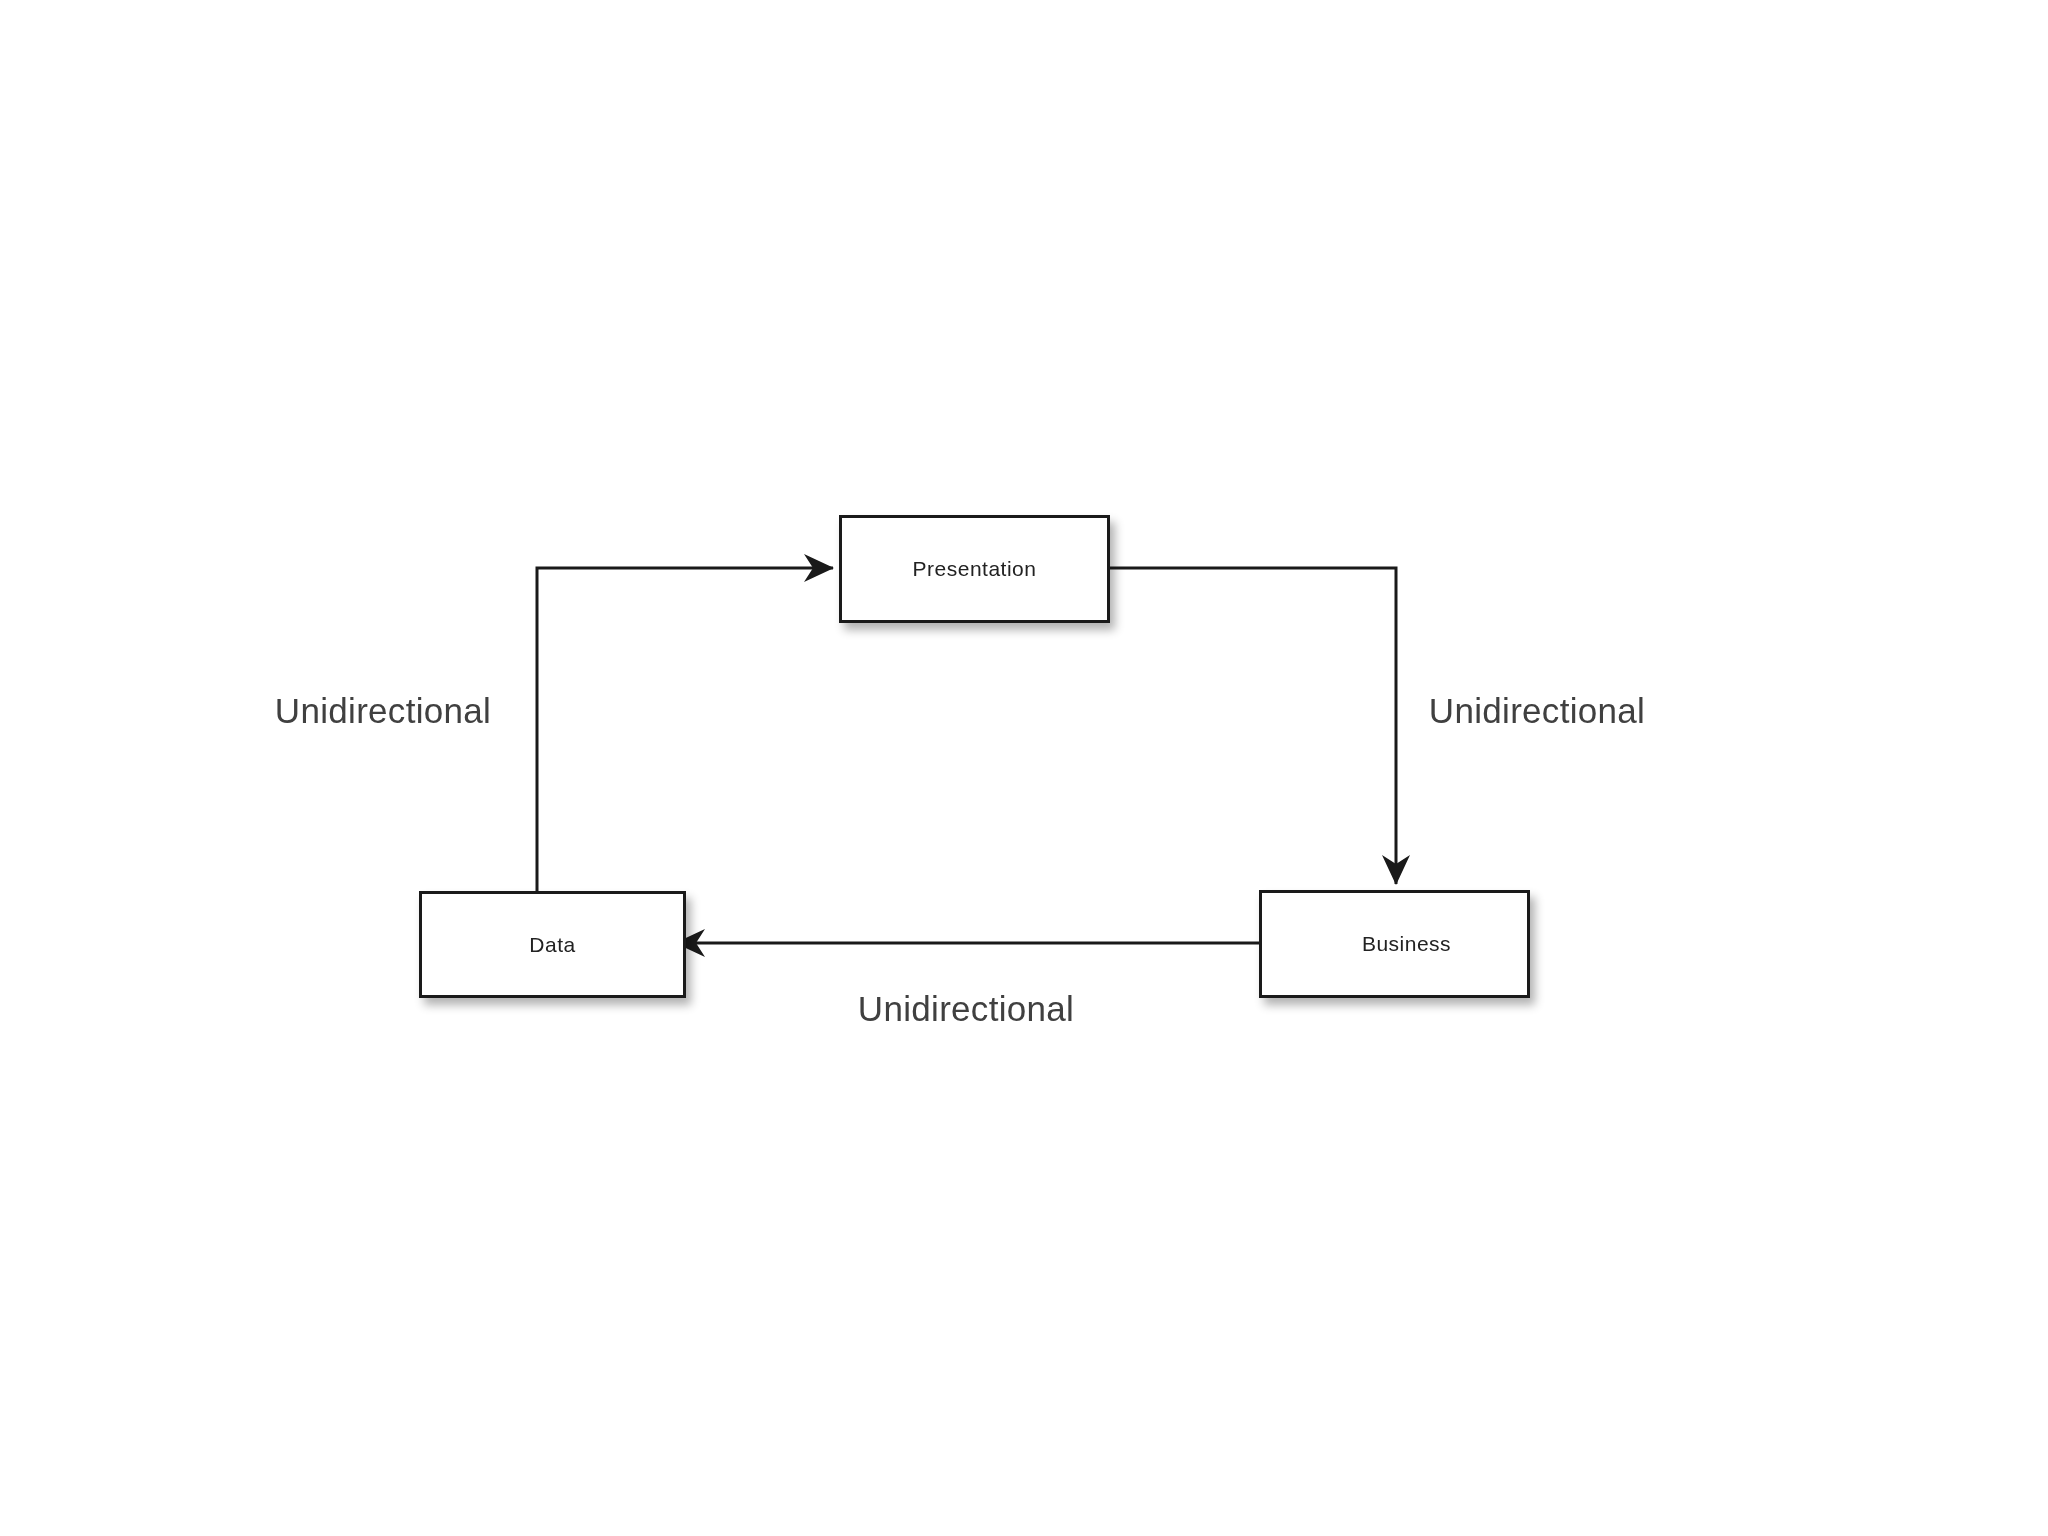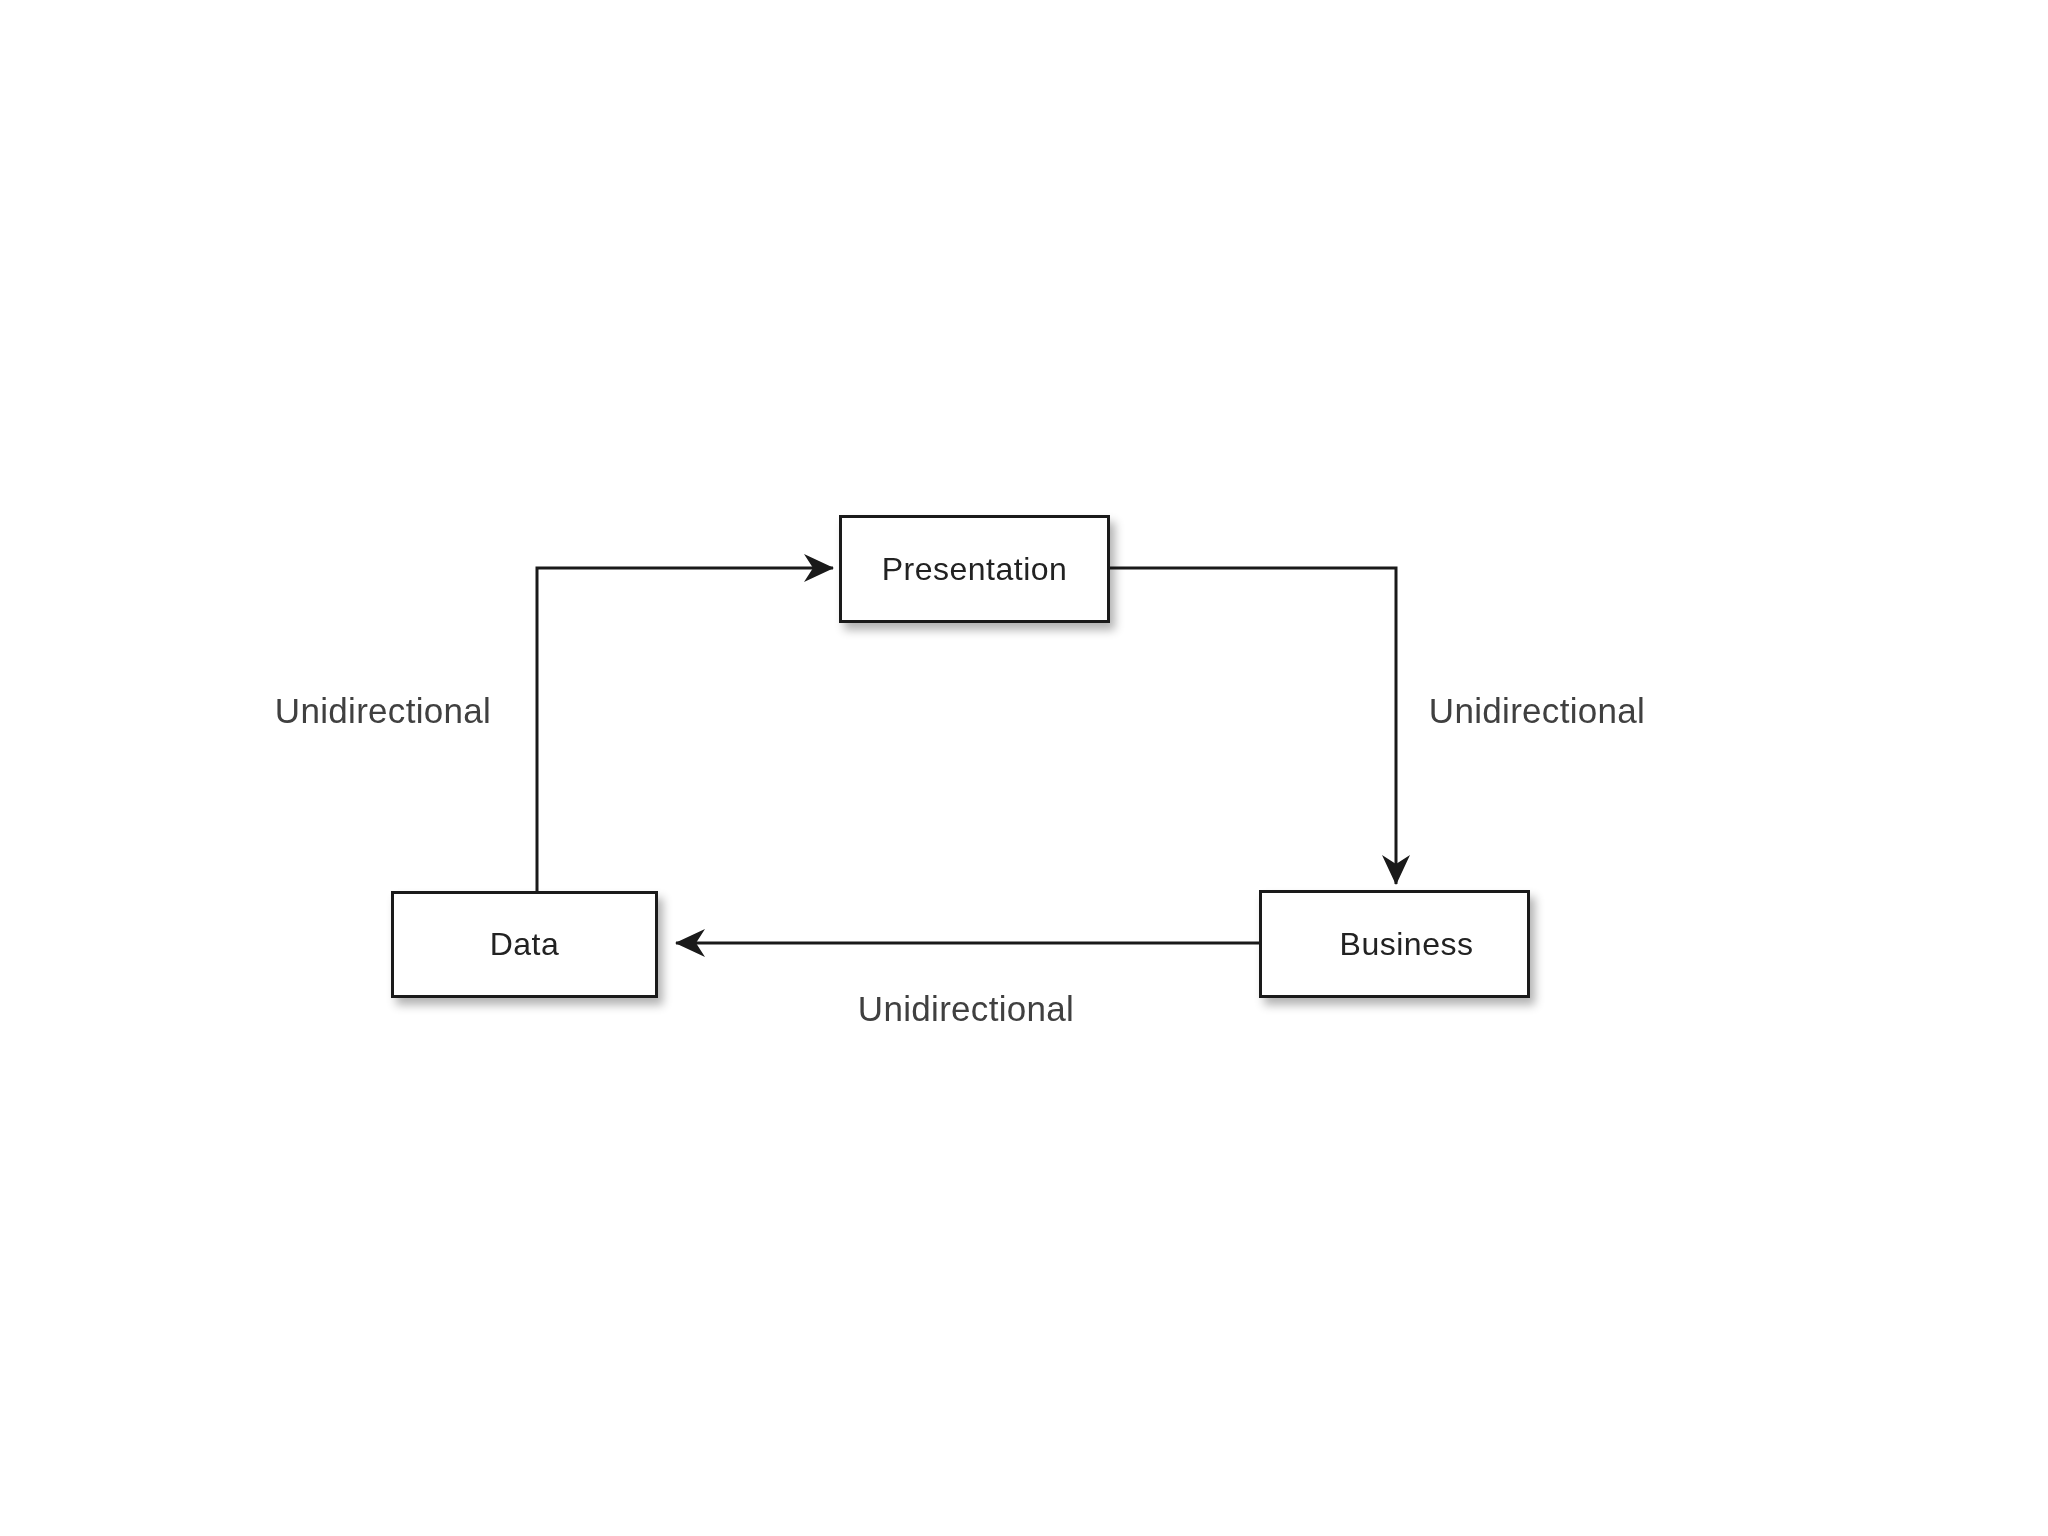--- a/index.html
+++ b/index.html
@@ -24,27 +24,27 @@
     pointer-events: none;
   }
   .node {
     position: absolute;
     display: flex;
     align-items: center;
     justify-content: center;
     background: #ffffff;
     border: 3px solid #1a1a1a;
     box-shadow: 5px 7px 9px rgba(0,0,0,0.30);
-    font-size: 32px;
+    font-size: 21px;
     color: #222222;
     letter-spacing: 0.5px;
     box-sizing: border-box;
   }
   .node-presentation { left: 839px; top: 515px; width: 271px; height: 108px; }
-  .node-data         { left: 391px; top: 891px; width: 267px; height: 107px; }
+  .node-data         { left: 419px; top: 891px; width: 267px; height: 107px; }
   .node-business     { left: 1259px; top: 890px; width: 271px; height: 108px; padding-left: 24px; }
   .edge-label {
     position: absolute;
     transform: translate(-50%, -50%);
     font-size: 35px;
     color: #404040;
     white-space: nowrap;
     letter-spacing: 0.3px;
   }
   .edge-label-left   { left: 383px;  top: 711px; }

